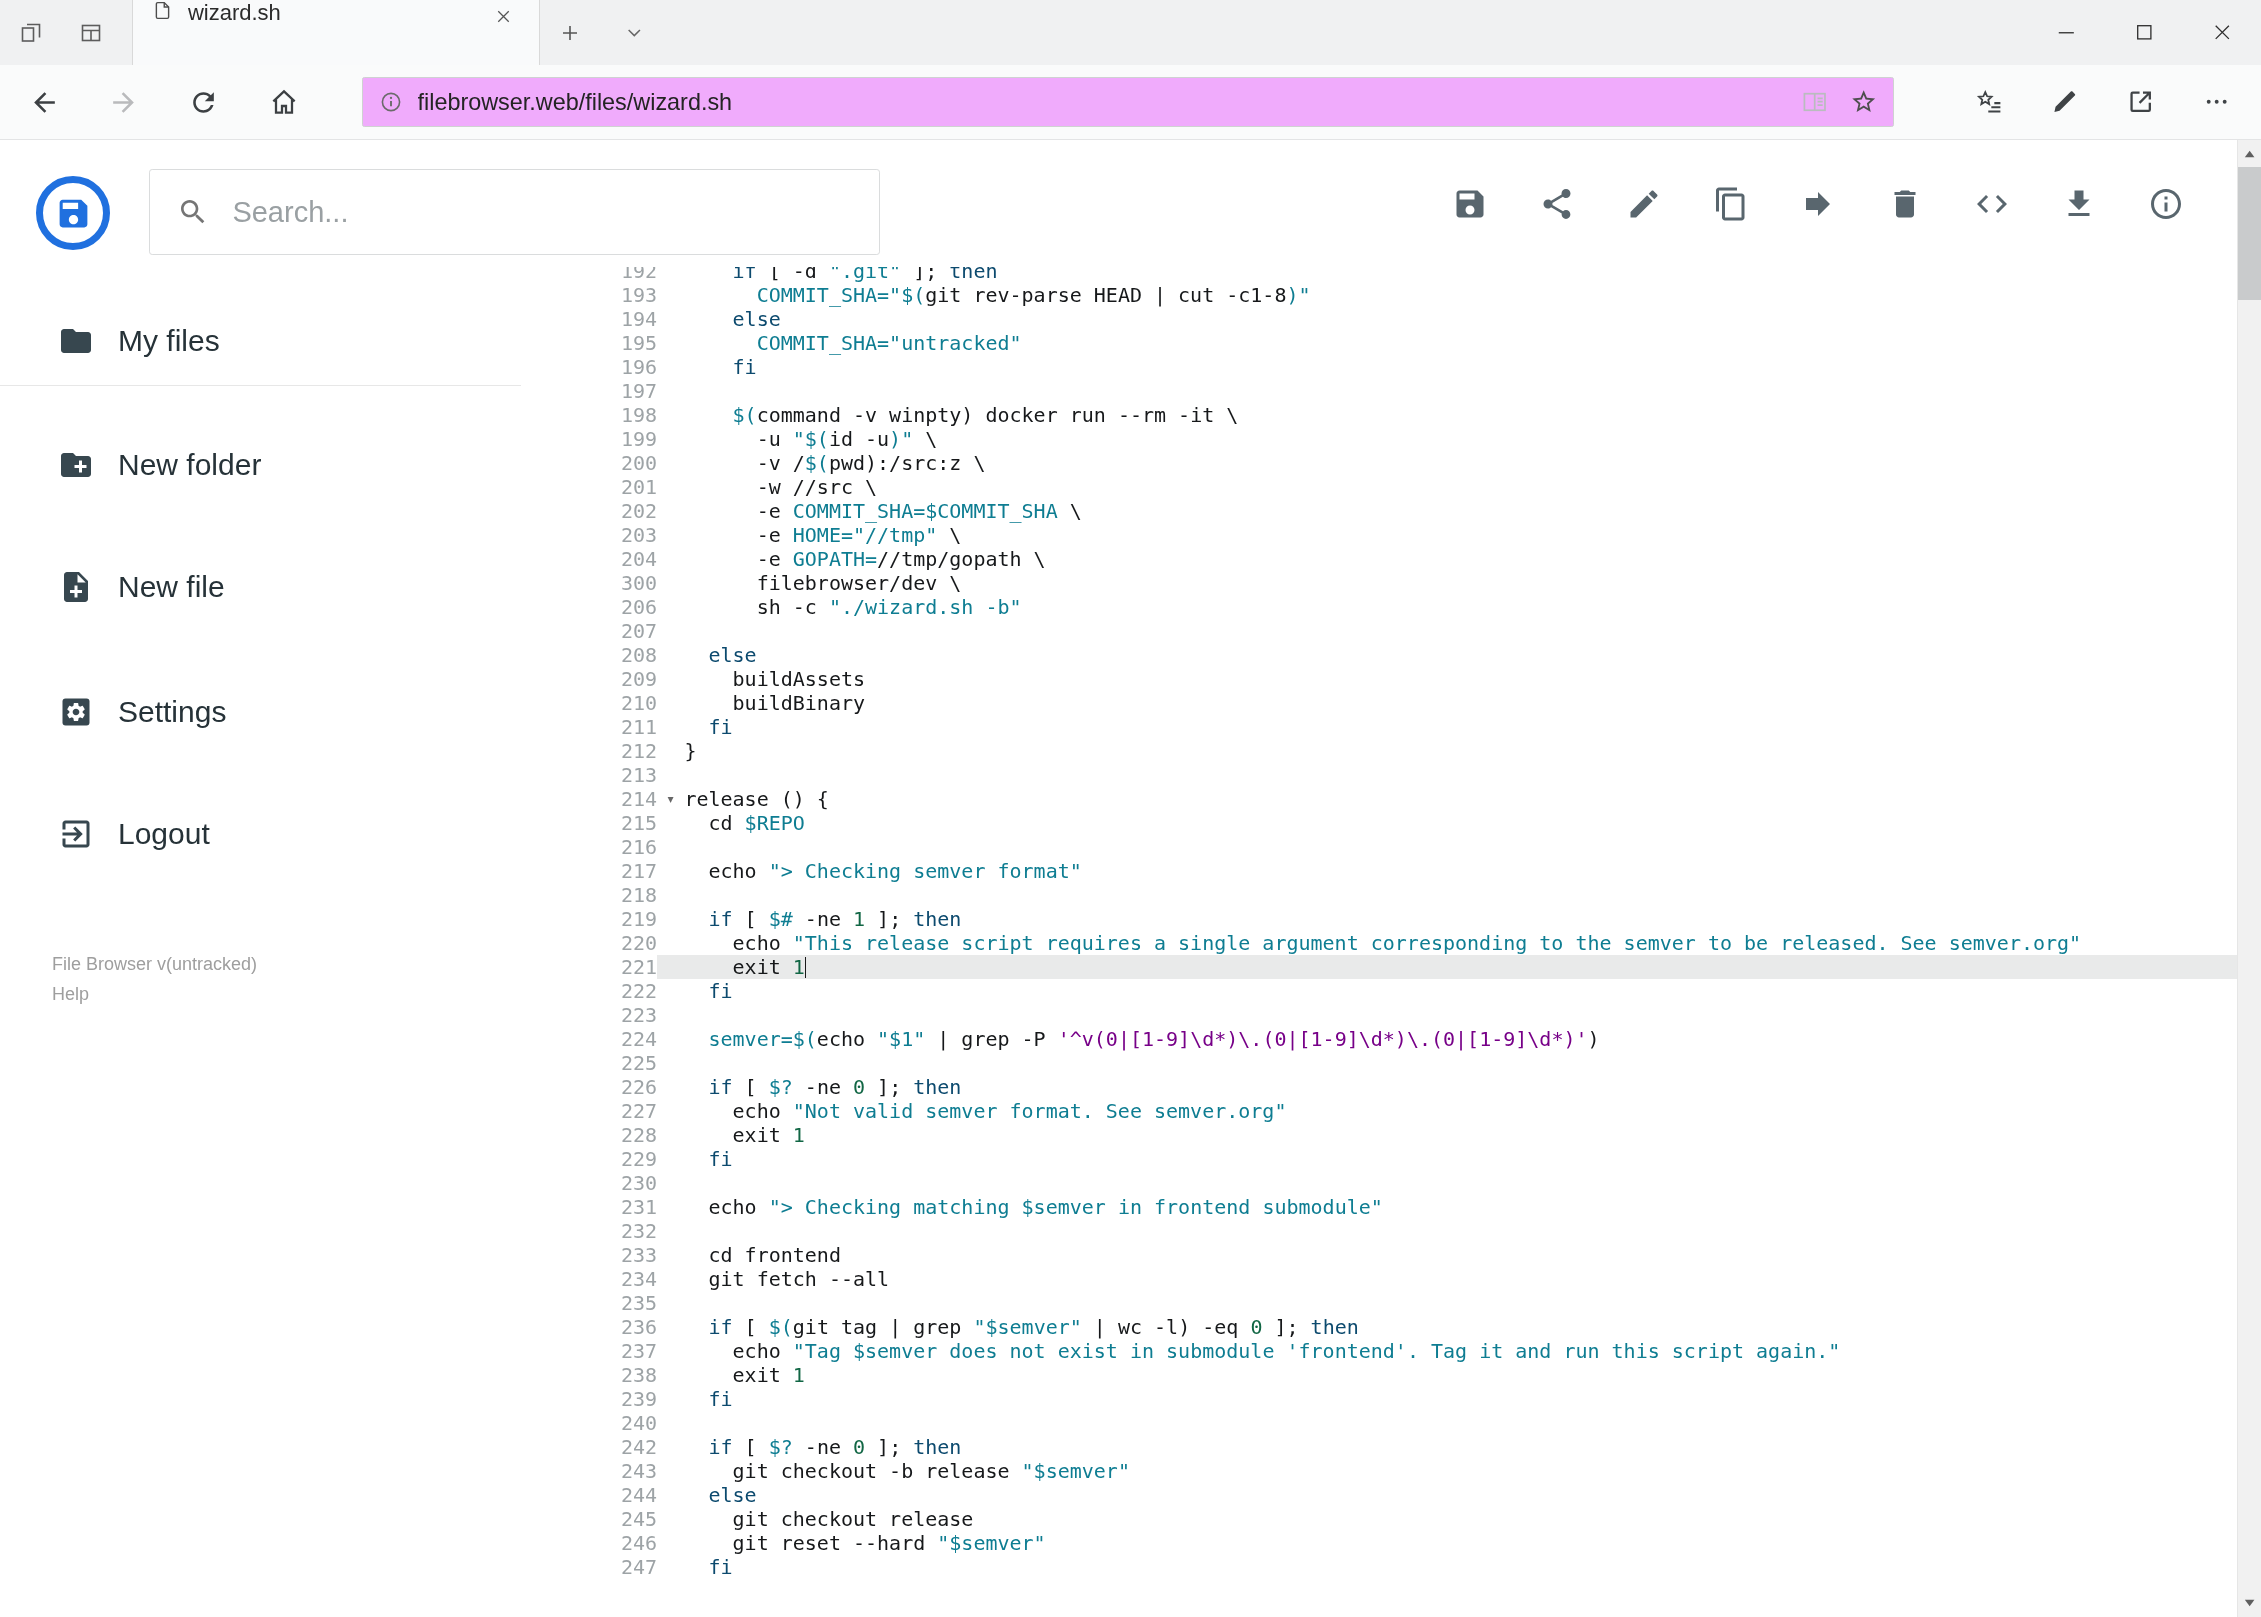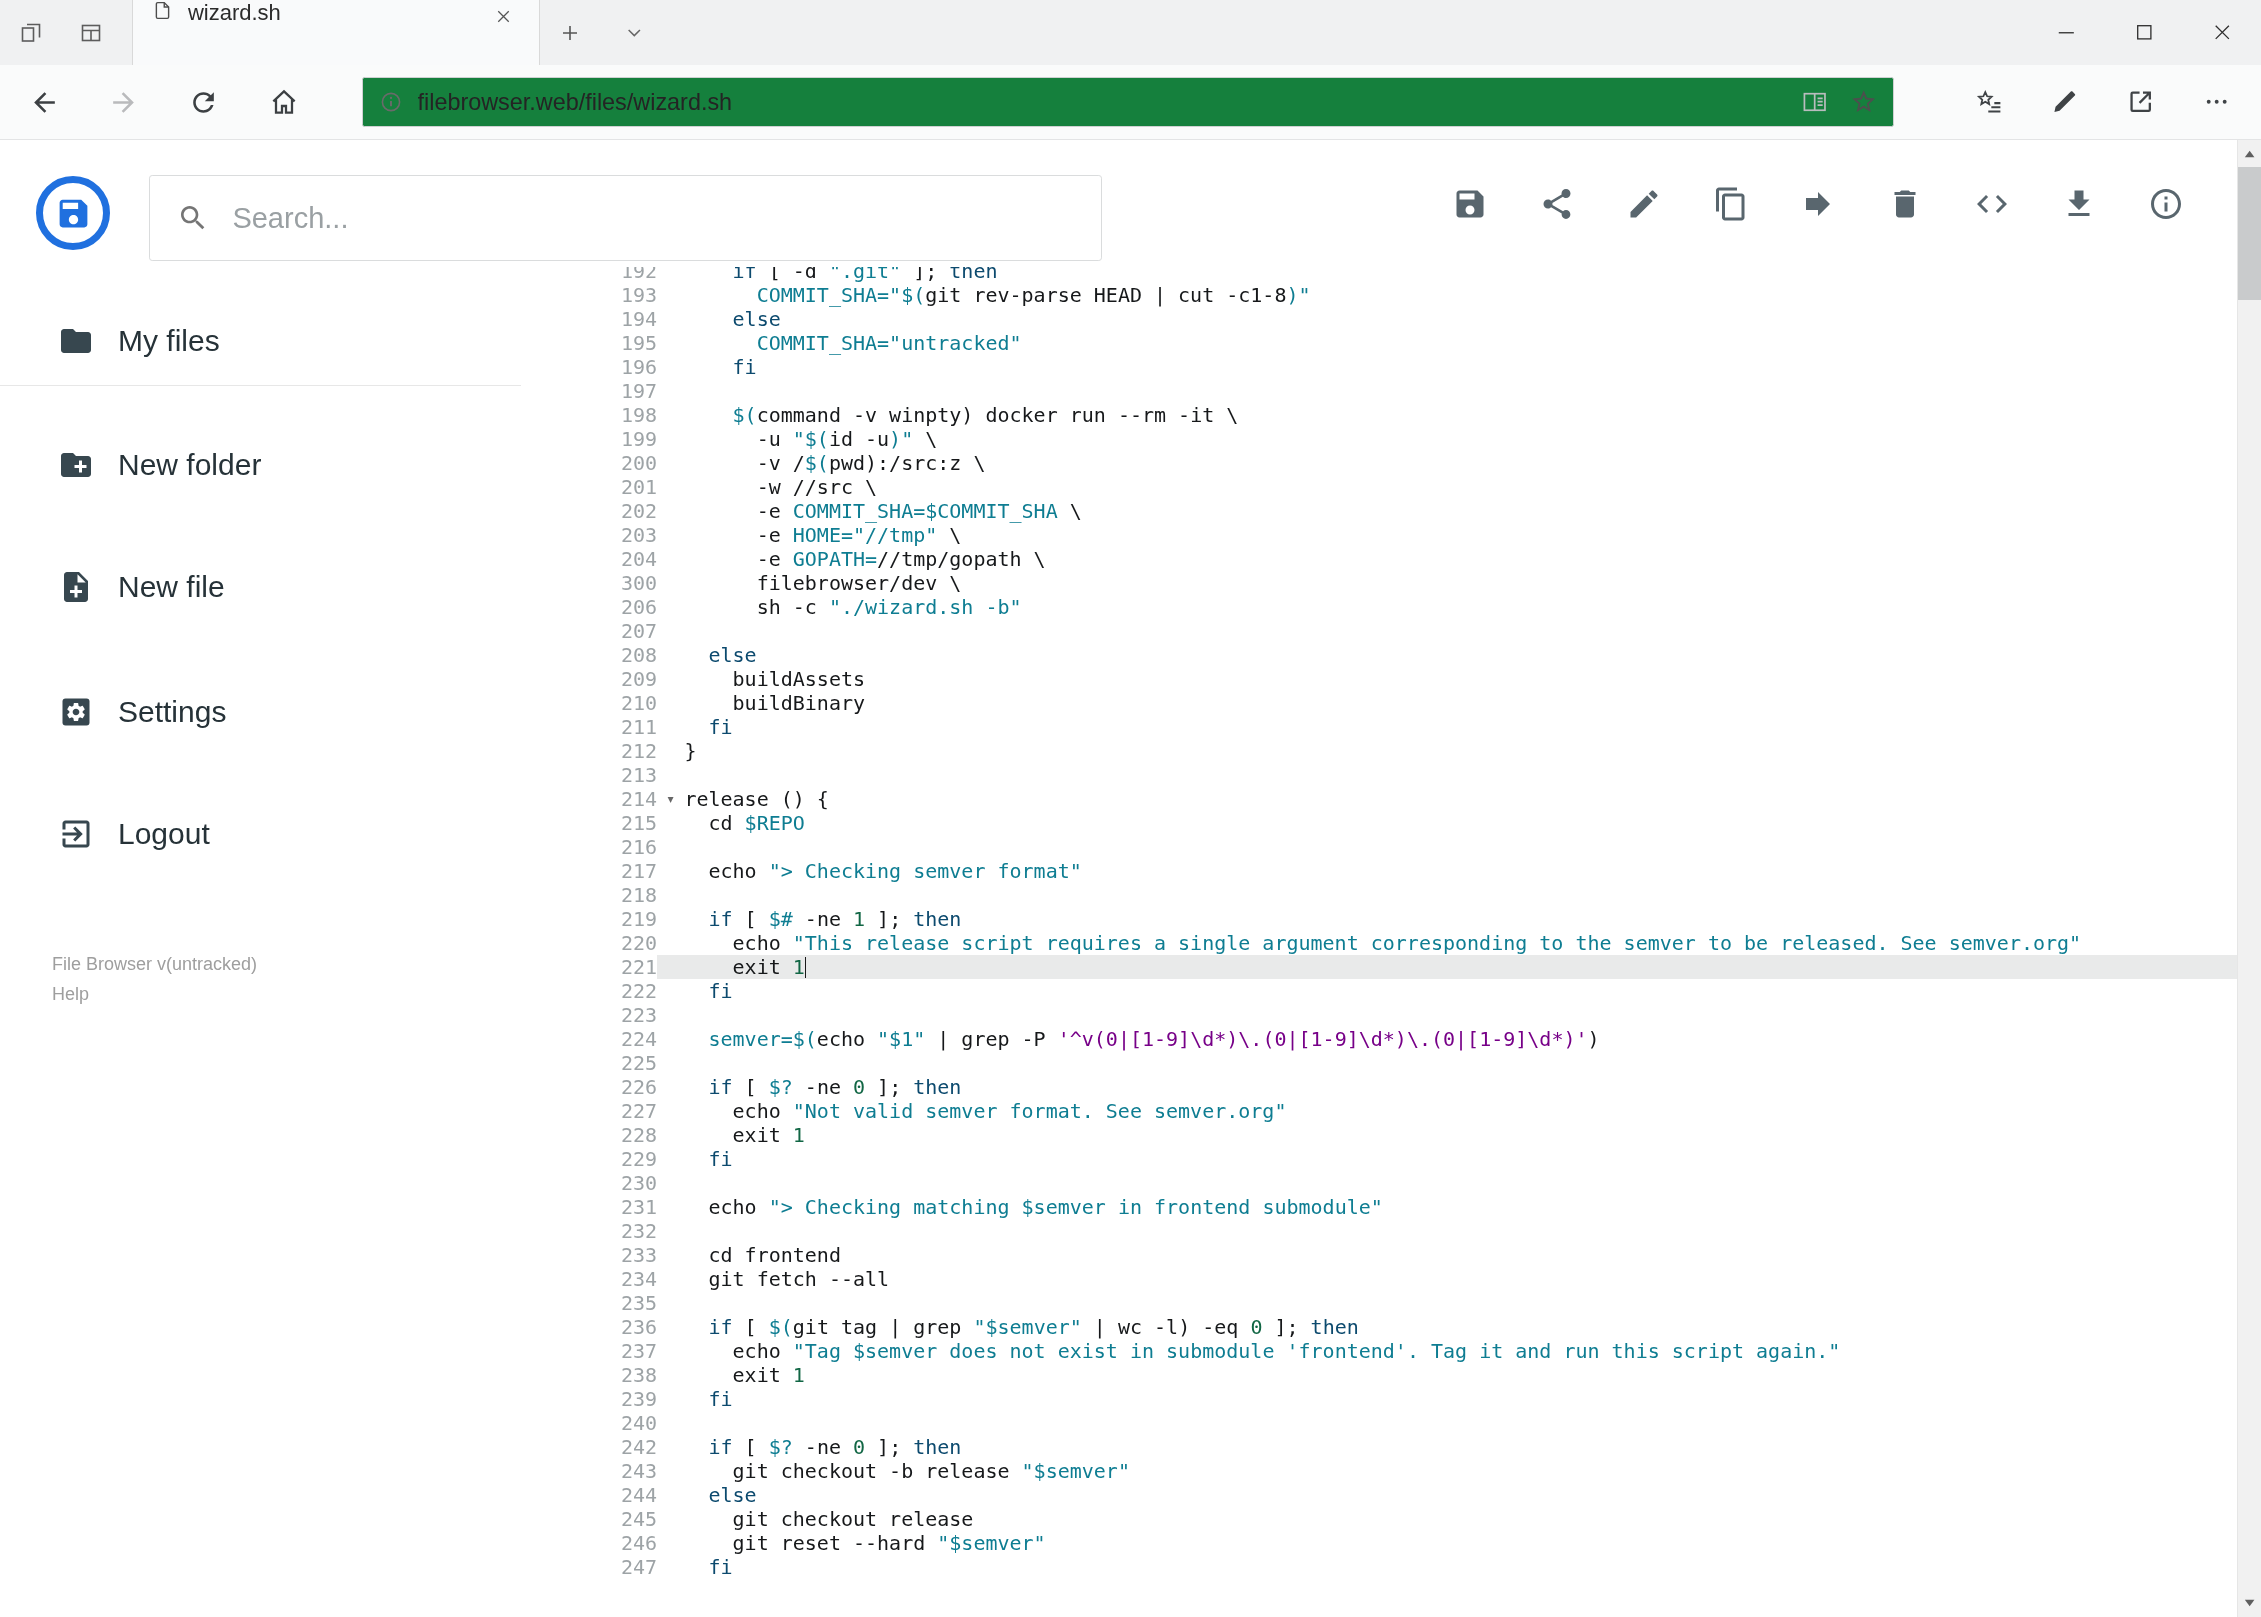--- a/index.html
+++ b/index.html
@@ -14,31 +14,31 @@
   .tab-title{margin-left:14.5px;font-size:22px;color:#2b2b2b;flex:1;white-space:nowrap;overflow:hidden;}
   .tab-close{color:#555;width:32px;height:32px;display:flex;align-items:center;justify-content:center;}
   .newtab{position:absolute;left:547px;top:14.5px;width:45px;height:36px;display:flex;align-items:center;justify-content:center;color:#555;}
   .tabchev{position:absolute;left:612px;top:14.5px;width:45px;height:36px;display:flex;align-items:center;justify-content:center;color:#666;}
   .win-controls{position:absolute;right:0;top:0;height:65px;display:flex;}
   .win-btn{width:78px;height:65px;display:flex;align-items:center;justify-content:center;color:#2f2f2f;}
   
   .navbar{position:absolute;top:65px;left:0;width:2261px;height:75px;background:#fafbfb;border-bottom:0.8px solid #e3e4e5;box-sizing:border-box;}
   .nav-btn{position:absolute;top:0;width:52px;height:74px;display:flex;align-items:center;justify-content:center;color:#3c4043;}
   .nav-btn.disabled{color:#b9babc;}
-  .addr{position:absolute;left:362px;top:12px;width:1532px;height:50px;background:#15803d;border:0.8px solid #cfd1d2;border-radius:2.4px;display:flex;align-items:center;box-sizing:border-box;padding:0 16px;}
+  .addr{position:absolute;left:362px;top:12px;width:1532px;height:50px;background:#f0abfc;border:0.8px solid #cfd1d2;border-radius:2.4px;display:flex;align-items:center;box-sizing:border-box;padding:0 16px;}
   .addr-info{color:#6a6a6a;}
   .addr-url{margin-left:14.5px;font-size:23.4px;color:#242424;flex:1;white-space:nowrap;overflow:hidden;}
   .addr-rd{color:#b9bcbe;margin-right:21px;}
   .addr-star{color:#4e4e4e;}
   .nav-right{position:absolute;right:18px;top:0;height:74px;display:flex;align-items:center;gap:24px;}
   .nav-right .nr-btn{width:52px;height:52px;display:flex;align-items:center;justify-content:center;color:#3f4346;}
   
   .appheader{position:absolute;top:140px;left:0;width:2261px;height:128px;background:#fff;border-bottom:0.8px solid #e5e5e5;box-sizing:border-box;}
   .logo{position:absolute;left:36px;top:36px;width:60px;height:60px;border:7.3px solid #2070df;border-radius:50%;background:#fff;display:flex;align-items:center;justify-content:center;color:#2070df;}
-  .search{position:absolute;left:149px;top:29px;width:953px;height:86px;border:0.8px solid #dadcdd;border-radius:3.2px;display:flex;align-items:center;box-sizing:border-box;padding:0 27.4px;background:#fff;margin-top:6px;}
+  .search{position:absolute;left:149px;top:29px;width:731px;height:86px;border:0.8px solid #dadcdd;border-radius:3.2px;display:flex;align-items:center;box-sizing:border-box;padding:0 27.4px;background:#fff;}
   .search-icon{color:#757575;}
   .search input{border:none;outline:none;margin-left:21px;font-size:29px;color:#333;flex:1;font-family:"Liberation Sans",sans-serif;background:transparent;}
   .search input::placeholder{color:#9aa0a3;}
   .hdr-actions{position:absolute;right:52px;top:20px;height:87px;display:flex;}
   .hdr-btn{width:87px;height:87px;display:flex;align-items:center;justify-content:center;color:#59666e;cursor:pointer;}
   
   .sidebar{position:absolute;top:267px;left:0;width:521px;bottom:0;background:#fff;}
   .side-item{position:absolute;left:0;width:100%;height:89px;display:flex;align-items:center;padding-left:58px;box-sizing:border-box;cursor:pointer;color:#37474f;}
   .side-label{margin-left:24px;font-size:30px;color:#263238;}
   .side-divider{position:absolute;top:118px;left:0;width:100%;height:0.8px;background:#e7e7e7;}

